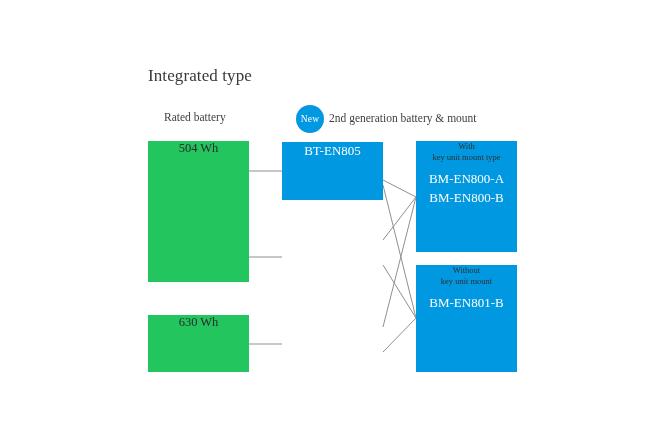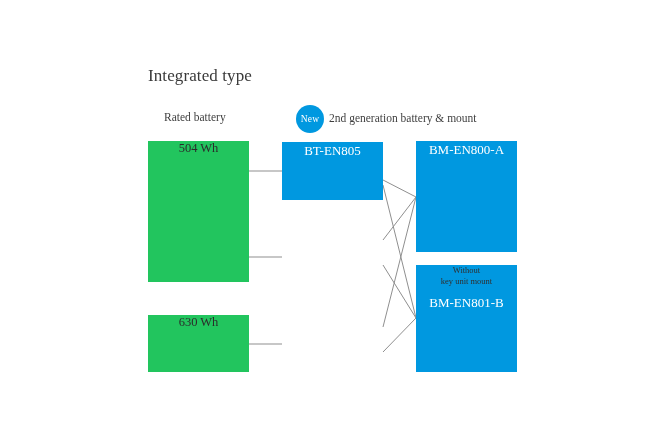--- a/index.html
+++ b/index.html
@@ -141,21 +141,26 @@
   </div>
   <div class="box box-gray" id="box-630">
     <span>630 Wh</span>
   </div>
 
   <div class="box box-blue" id="box-en805">
     <span class="model">BT-EN805</span>
   </div>
 
   <div class="box box-blue" id="box-en800">
+    <div class="sub">
+      <div>With</div>
+      <div>key unit mount type</div>
+    </div>
     <div class="model">BM-EN800-A</div>
+    <div class="model">BM-EN800-B</div>
   </div>
 
   <div class="box box-blue" id="box-en801">
     <div class="sub">
       <div>Without</div>
       <div>key unit mount</div>
     </div>
     <div class="model">BM-EN801-B</div>
   </div>
 

